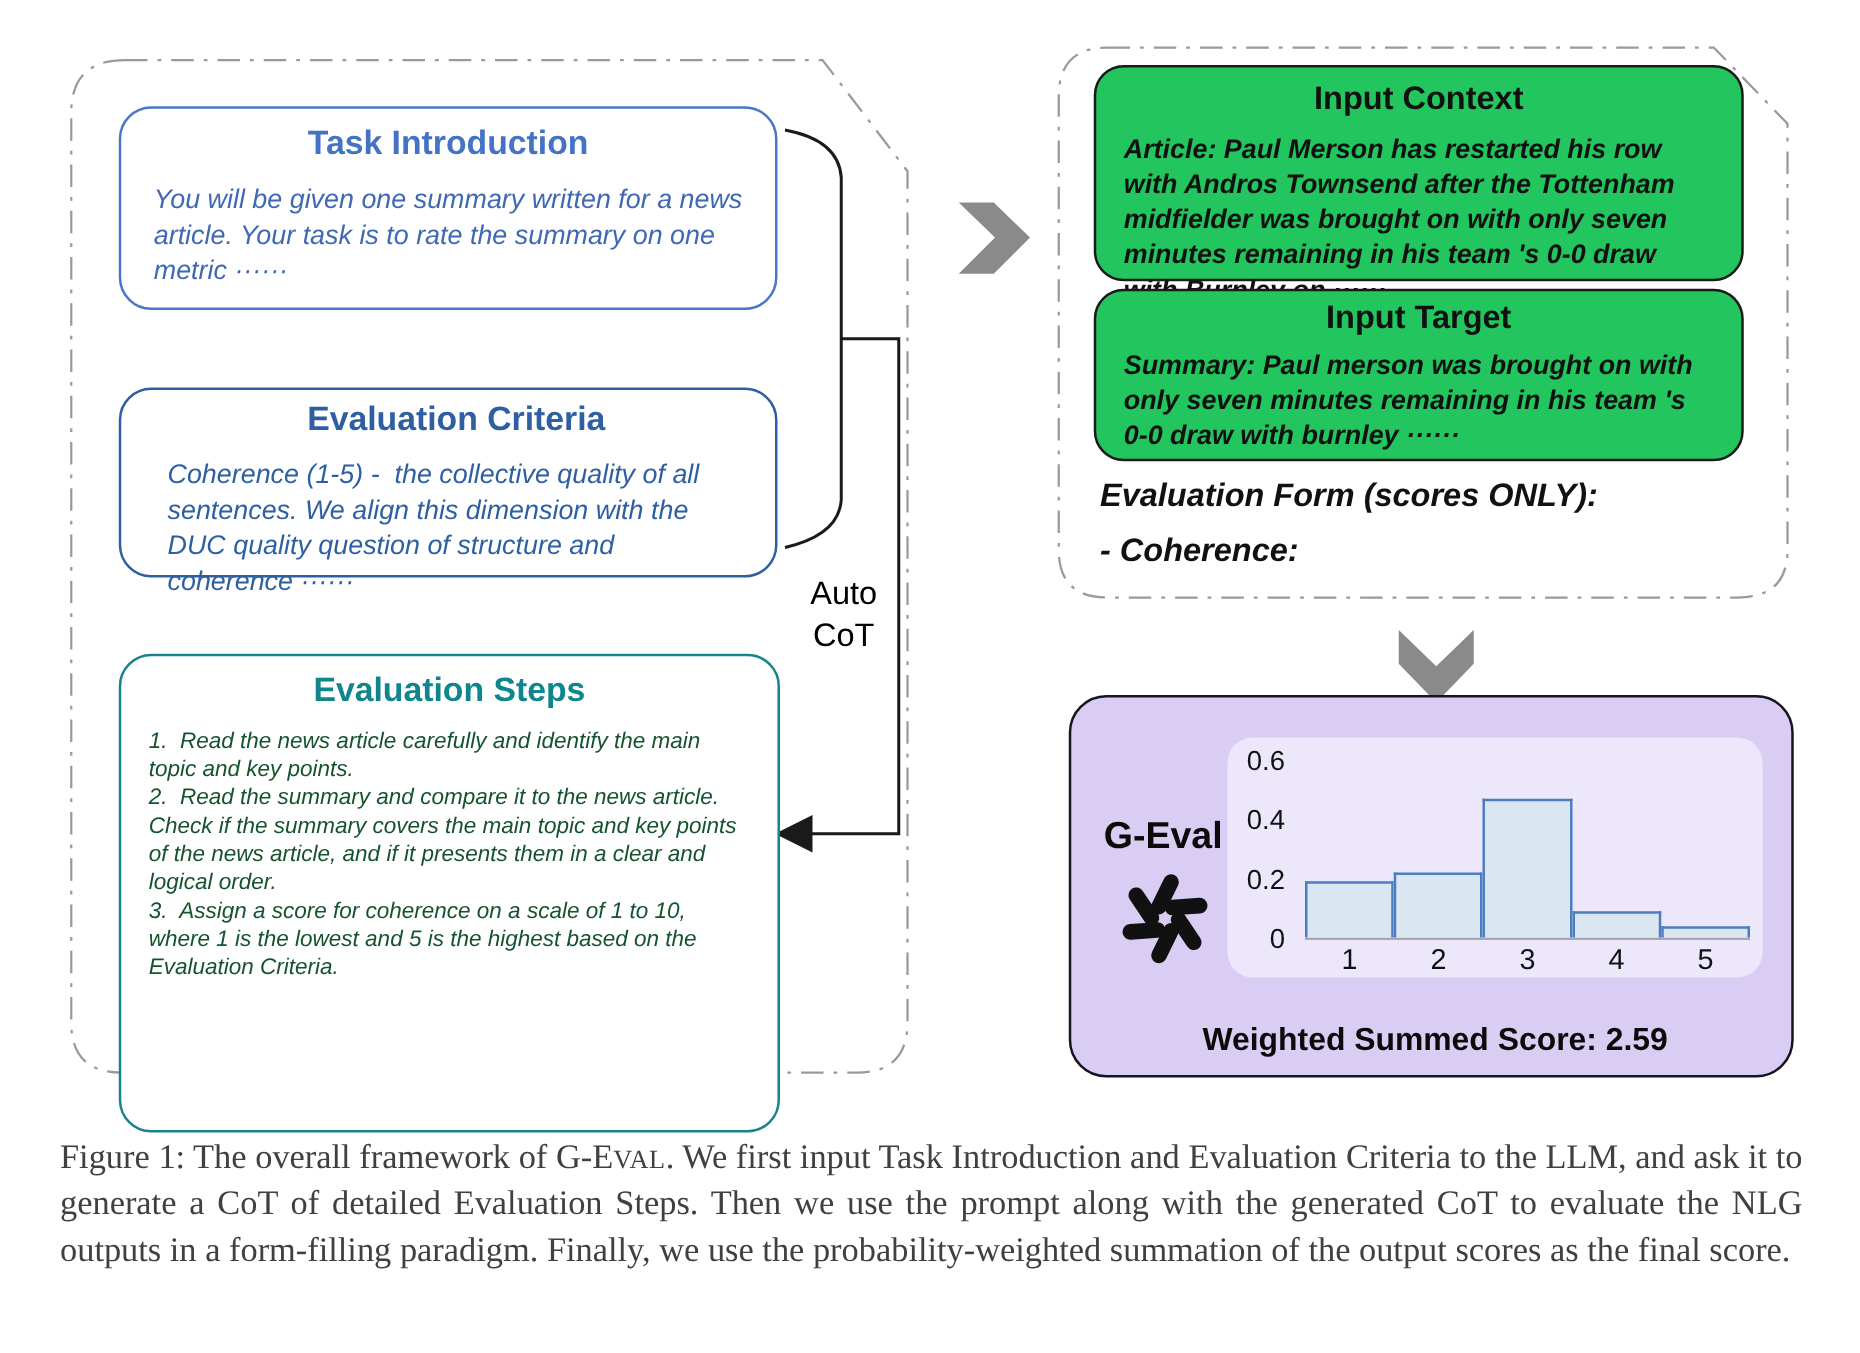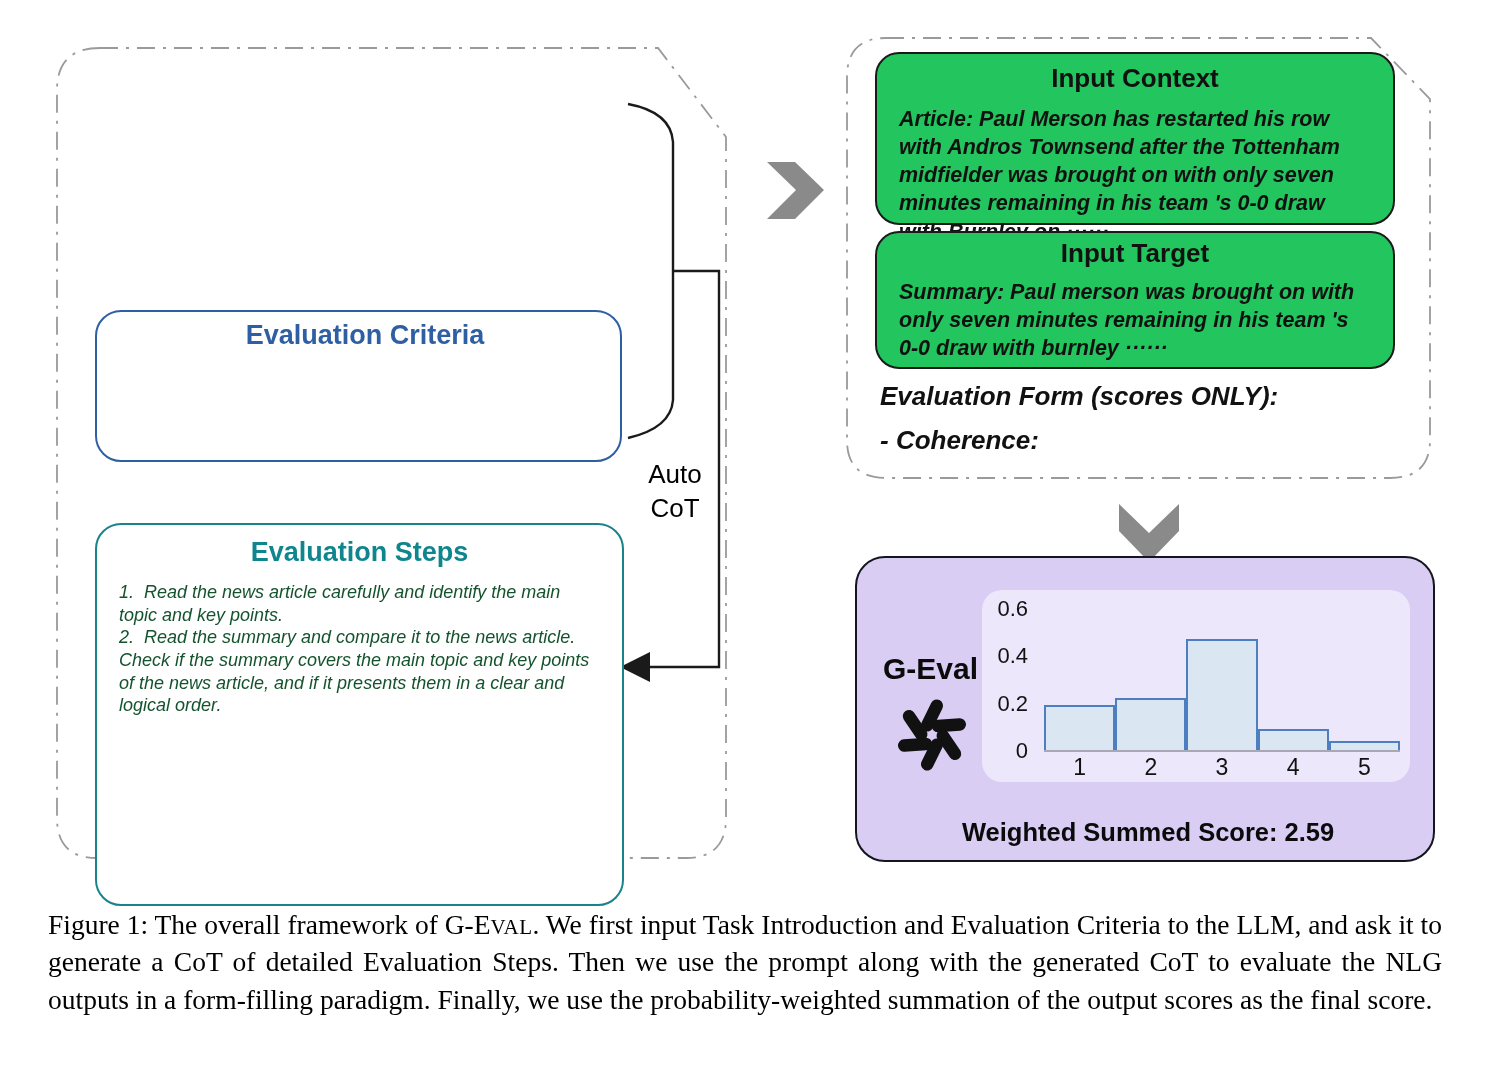--- a/index.html
+++ b/index.html
@@ -52,21 +52,21 @@
   .yticks{position:absolute;left:0;bottom:30px;width:54px;height:152px;}
   .ytick{position:absolute;right:8px;font-size:22px;color:#111;}
   .xticks{position:absolute;left:62px;bottom:0px;width:356px;height:28px;}
   .xtick{position:absolute;top:0;text-align:center;font-size:23px;color:#111;}
   .score{position:absolute;left:105px;top:260px;width:448px;
          font-size:25.5px;font-weight:bold;color:#0b0b0b;}
 
   
   .caption{position:absolute;left:48px;top:906px;width:1394px;
            font-family:"Liberation Serif",serif;font-size:27.5px;line-height:1.36;
-           color:#000000;text-align:justify;}
+           color:#404040;text-align:justify;}
   .sc{font-size:21px;letter-spacing:0.5px;}
 </style>
 </head>
 <body>
 
 <div class="canvas">
 
   <svg class="overlay">
 
     <path d="M 100 48 H 658 L 726 137 V 818 Q 726 858 686 858 H 97 Q 57 858 57 818 V 90 Q 57 48 100 48 Z" fill="none" stroke="#9a9a9a" stroke-width="1.8" stroke-dasharray="18 8 3 8"></path>
@@ -76,30 +76,36 @@
 
     <path d="M 673 271 H 719 V 667 H 648" fill="none" stroke="#1a1a1a" stroke-width="2.4"></path>
     <polygon points="620,667 650,652 650,682" fill="#1a1a1a"></polygon>
 
     <polygon points="767,162 795,162 824,190 795,219 767,219 796,190" fill="#8a8a8a"></polygon>
     <polygon points="1119,504 1119,531 1149,562 1179,531 1179,504 1149,533" fill="#8a8a8a"></polygon>
 
     <path d="M 1056 787 Q 1056 807 1077 807 H 1373 Q 1394 807 1394 787 M 1225 807 V 829" fill="none" stroke="#4a4a4a" stroke-width="2.2" stroke-linecap="round"></path>
   </svg>
 
+  <div class="box intro">
+    <div class="bt">Task Introduction</div>
+    <div class="bb">You will be given one summary written for a news article. Your task is to rate the summary on one metric ······</div>
+  </div>
 
   <div class="box criteria">
     <div class="bt">Evaluation Criteria</div>
+    <div class="bb">Coherence (1-5) - &nbsp;the collective quality of all sentences. We align this dimension with the DUC quality question of structure and coherence ······</div>
   </div>
 
   <div class="box steps">
     <div class="bt">Evaluation Steps</div>
     <div class="bb">
       <div>1.&nbsp; Read the news article carefully and identify the main topic and key points.</div>
       <div>2.&nbsp; Read the summary and compare it to the news article. Check if the summary covers the main topic and key points of the news article, and if it presents them in a clear and logical order.</div>
+      <div>3.&nbsp; Assign a score for coherence on a scale of 1 to 10, where 1 is the lowest and 5 is the highest based on the Evaluation Criteria.</div>
     </div>
   </div>
 
   <div class="autocot">
     <div>Auto</div>
     <div>CoT</div>
   </div>
 
   <div class="box green gctx">
     <div class="bt">Input Context</div>

